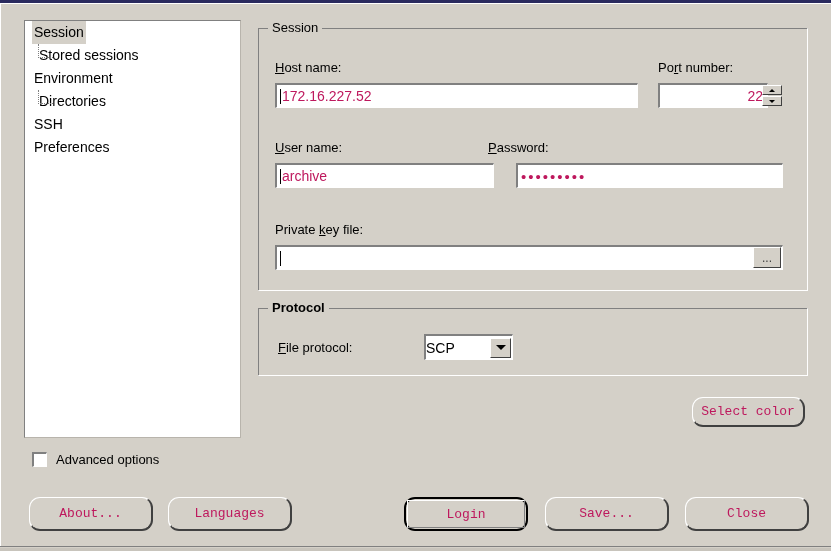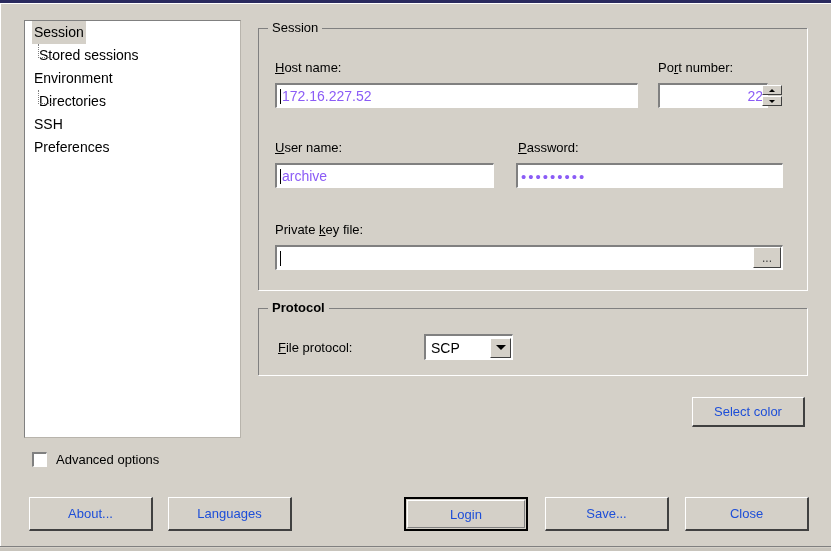--- a/index.html
+++ b/index.html
@@ -121,21 +121,21 @@
   .textfield {
     position: absolute;
     background: #ffffff;
     border-top: 2px solid #808080;
     border-left: 2px solid #808080;
     border-right: 1px solid #ffffff;
     border-bottom: 1px solid #ffffff;
     box-sizing: border-box;
     font-family: "Liberation Sans", sans-serif;
     font-size: 14px;
-    color: #8b5cf6;
+    color: #be185d;
     padding: 0 0 0 3px;
     display: flex;
     align-items: center;
     overflow: hidden;
     white-space: nowrap;
   }
   .caret {
     display: inline-block;
     width: 1px;
     height: 15px;
@@ -211,21 +211,20 @@
     width: 89px; height: 26px;
     background: #ffffff;
     border-top: 2px solid #808080;
     border-left: 2px solid #808080;
     border-right: 1px solid #ffffff;
     border-bottom: 1px solid #ffffff;
     box-sizing: border-box;
     display: flex; align-items: center;
   }
   #protocol-combo .combo-text {
-    padding-left: 5px;
     font-size: 14px;
     flex: 1 1 auto;
   }
   #combo-arrow {
     width: 21px; height: 20px;
     margin-right: 1px;
     background: #d4d0c8;
     border-top: 1px solid #ffffff;
     border-left: 1px solid #ffffff;
     border-right: 1px solid #404040;
@@ -244,25 +243,26 @@
   
   .btn {
     position: absolute;
     background: #d4d0c8;
     border-top: 1px solid #ffffff;
     border-left: 1px solid #ffffff;
     border-right: 2px solid #404040;
     border-bottom: 2px solid #404040;
     box-sizing: border-box;
     display: flex; align-items: center; justify-content: center;
-    font-family: Liberation Sans, sans-serif;
+    font-family: Liberation Mono, monospace;
     font-size: 13px;
-    color: #1d4ed8;
+    color: #be185d;
     cursor: default;
     white-space: nowrap;
+    border-radius: 11px;
   }
   .btn-default {
     border: 2px solid #000000;
   }
   .btn-default .btn-inner {
     position: absolute;
     left: 1px; top: 1px; right: 1px; bottom: 1px;
     border-top: 1px solid #ffffff;
     border-left: 1px solid #ffffff;
     border-right: 1px solid #808080;
@@ -364,21 +364,21 @@
       </div>
     <div class="spin-btn" id="spin-dn">
         <span class="tri-dn"></span>
       </div>
   </div>
 
   <div class="field-label" style="left:275px; top:140px;">
     <span class="acc">U</span><span>ser name:</span>
   </div>
 
-  <div class="field-label" style="left:518px; top:140px;">
+  <div class="field-label" style="left:488px; top:140px;">
     <span class="acc">P</span><span>assword:</span>
   </div>
 
   <div class="textfield" id="user-field">
     <span class="caret"></span>
       <span>archive</span>
   </div>
 
   <div class="textfield" id="pass-field">
     <span class="pwd-dots">•••••••••</span>

